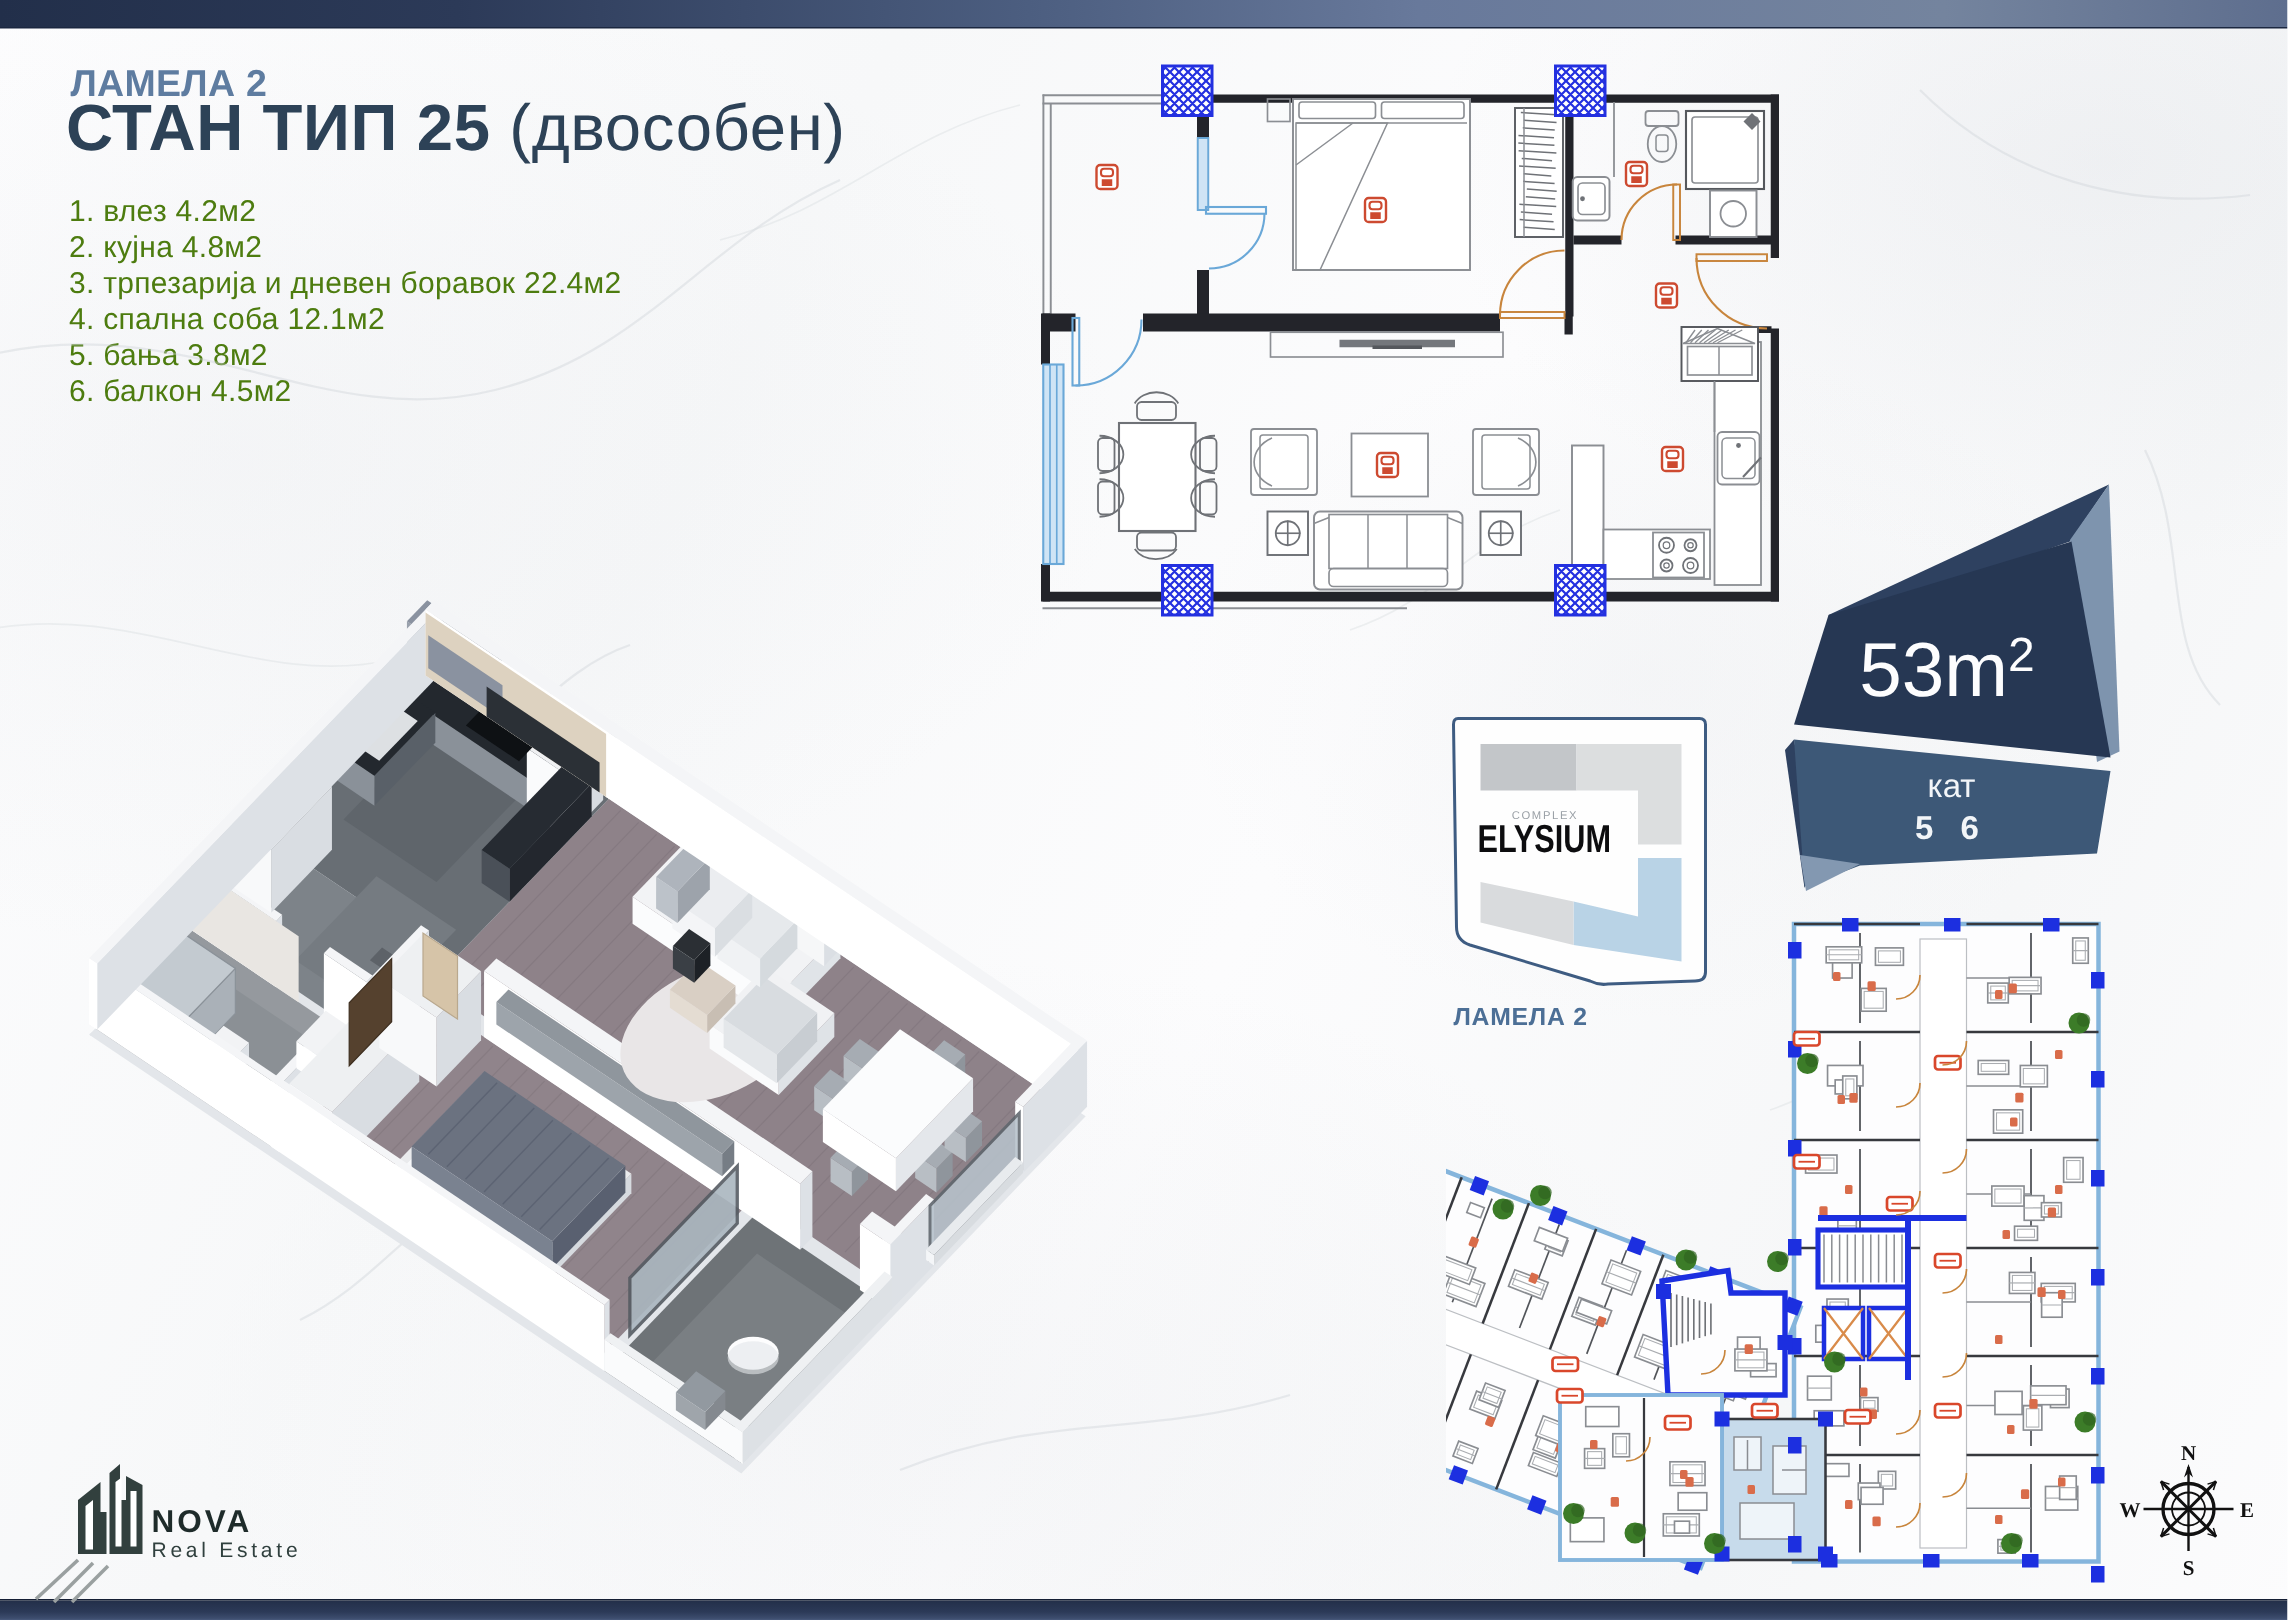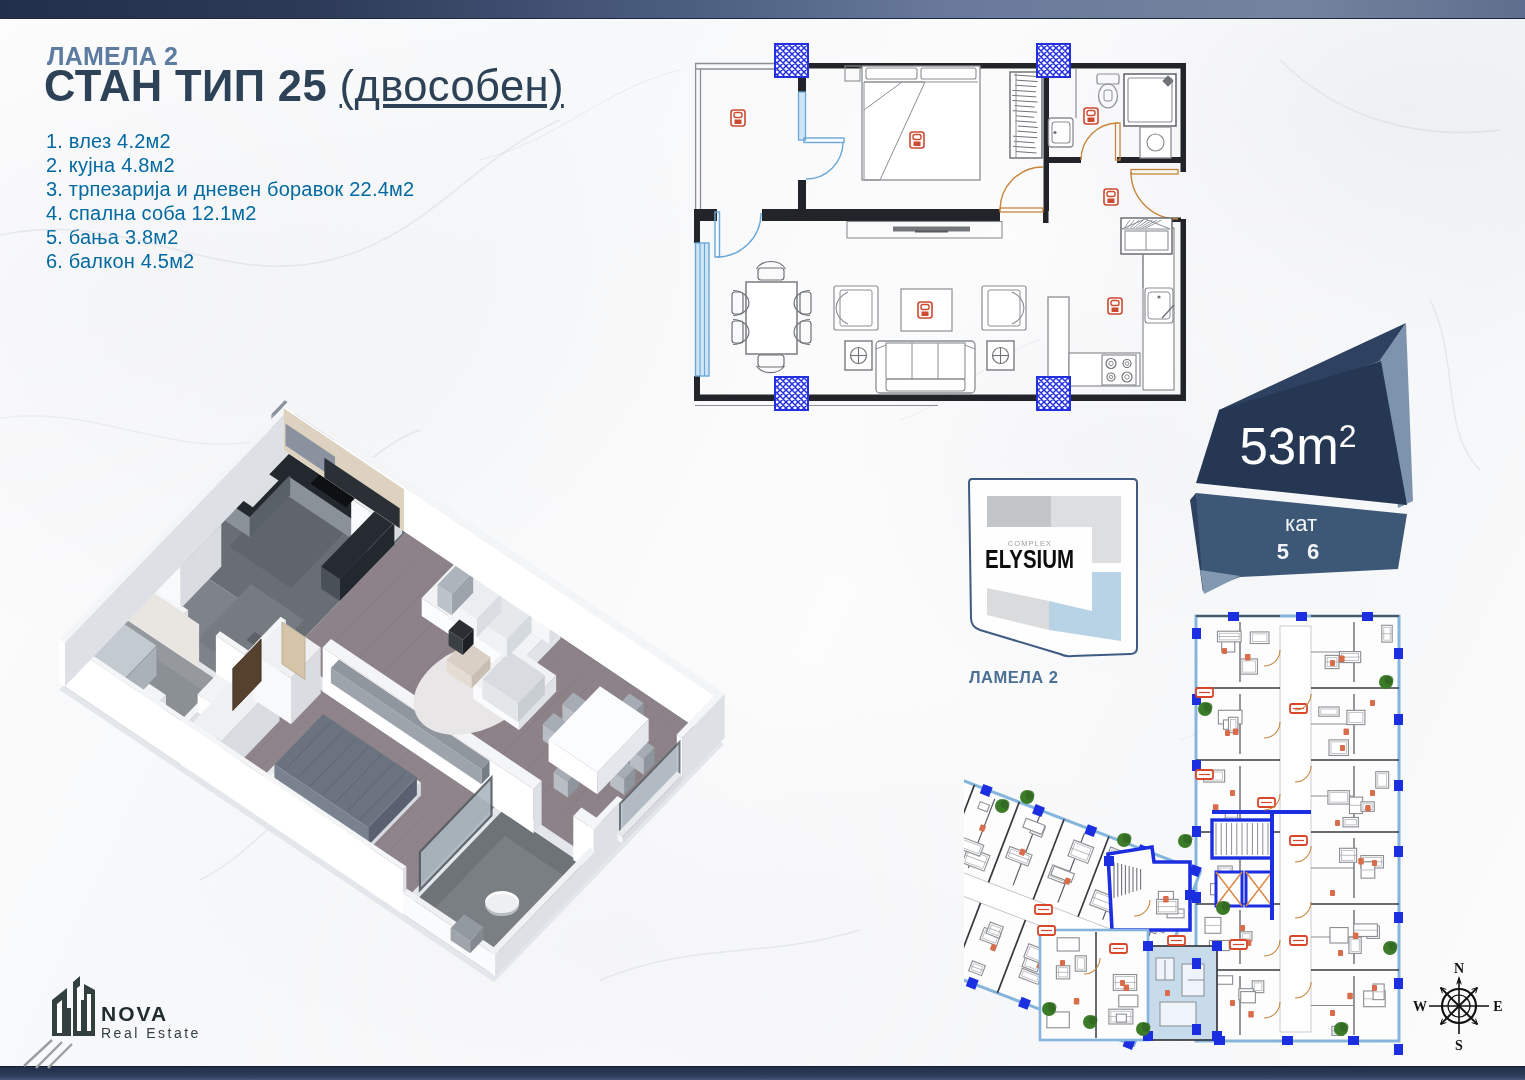--- a/index.html
+++ b/index.html
@@ -10,22 +10,22 @@
     radial-gradient(520px 380px at 72% 42%, rgba(212,216,221,0.15), rgba(212,216,221,0) 60%),
     linear-gradient(115deg,#fdfdfe 0%,#f7f8f9 30%,#fcfcfd 55%,#f6f7f8 80%,#fcfcfd 100%);}
 .topbar{position:absolute;left:0;top:0;width:1525px;height:18px;
   background:linear-gradient(90deg,#222f4a 0%,#2c3a58 20%,#4c5e80 45%,#68799b 62%,#74849e 85%,#5e6e8e 100%);
   border-bottom:1px solid #1b2740;}
 .botbar{position:absolute;left:0;top:1066px;width:1525px;height:14px;
   background:linear-gradient(180deg,#232f49 0%,#2c3a58 55%,#3d4d6e 85%,#54658a 100%);
   border-top:1px solid #141e33;}
 .h1{position:absolute;left:47px;top:42px;font-size:25px;font-weight:700;letter-spacing:0.2px;color:#5e7ca0;}
 .h2{position:absolute;left:44px;top:62px;font-size:43.5px;font-weight:700;color:#2d4257;letter-spacing:0.4px;}
-.h2 .lt{font-weight:400;text-decoration:underline;}
-.list{position:absolute;left:46px;top:130px;font-size:20px;color:#0369a1;line-height:23.9px;font-weight:400;letter-spacing:0.2px;}
+.h2 .lt{font-weight:400;}
+.list{position:absolute;left:46px;top:130px;font-size:20px;color:#4d7c0f;line-height:23.9px;font-weight:400;letter-spacing:0.2px;}
 </style></head><body>
 
 <div class="topbar"></div>
 
 <div class="botbar"></div>
 
 <div class="h1">ЛАМЕЛА 2</div>
 <div class="h2">СТАН ТИП 25 <span class="lt">(двособен)</span></div>
 
 <div class="list">1. влез 4.2м2<br>2. кујна 4.8м2<br>3. трпезарија и дневен боравок 22.4м2<br>4. спална соба 12.1м2<br>5. бања 3.8м2<br>6. балкон 4.5м2</div>

